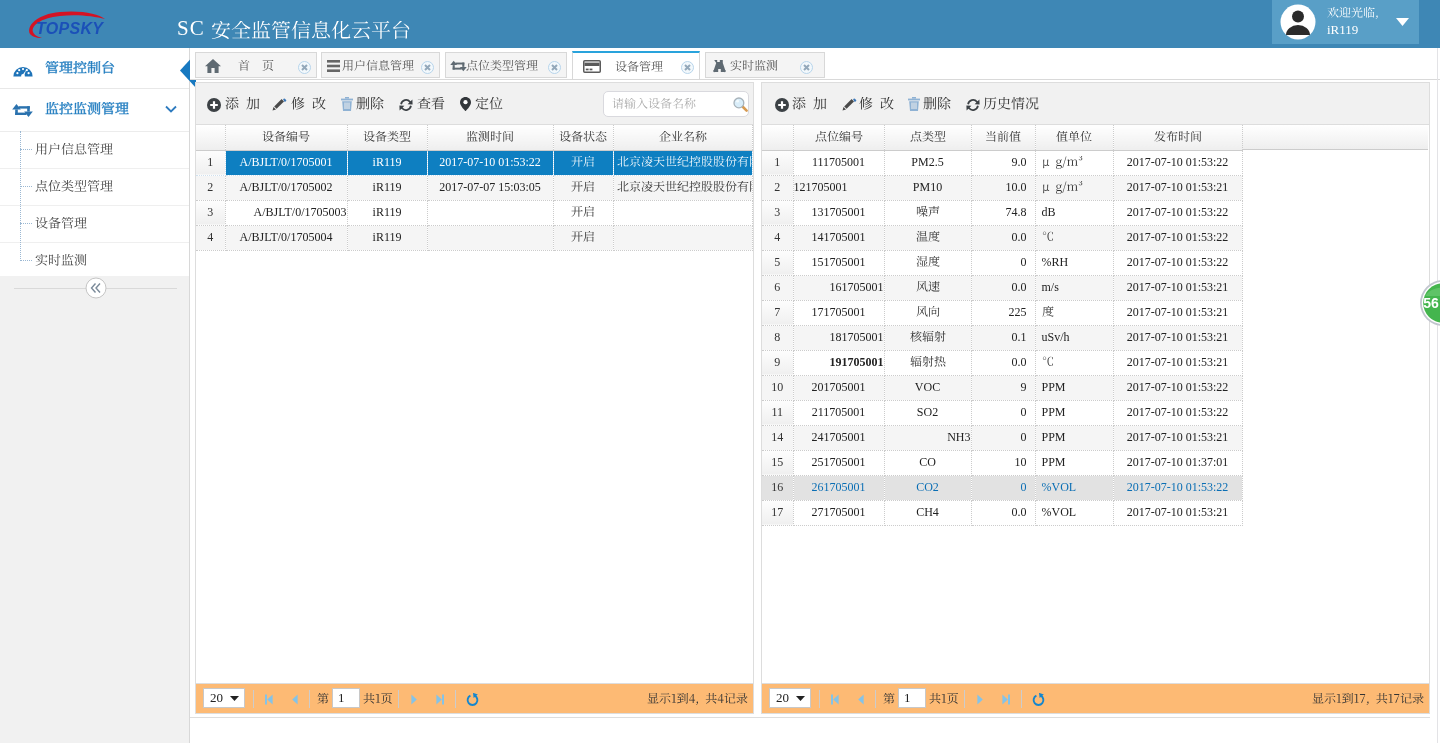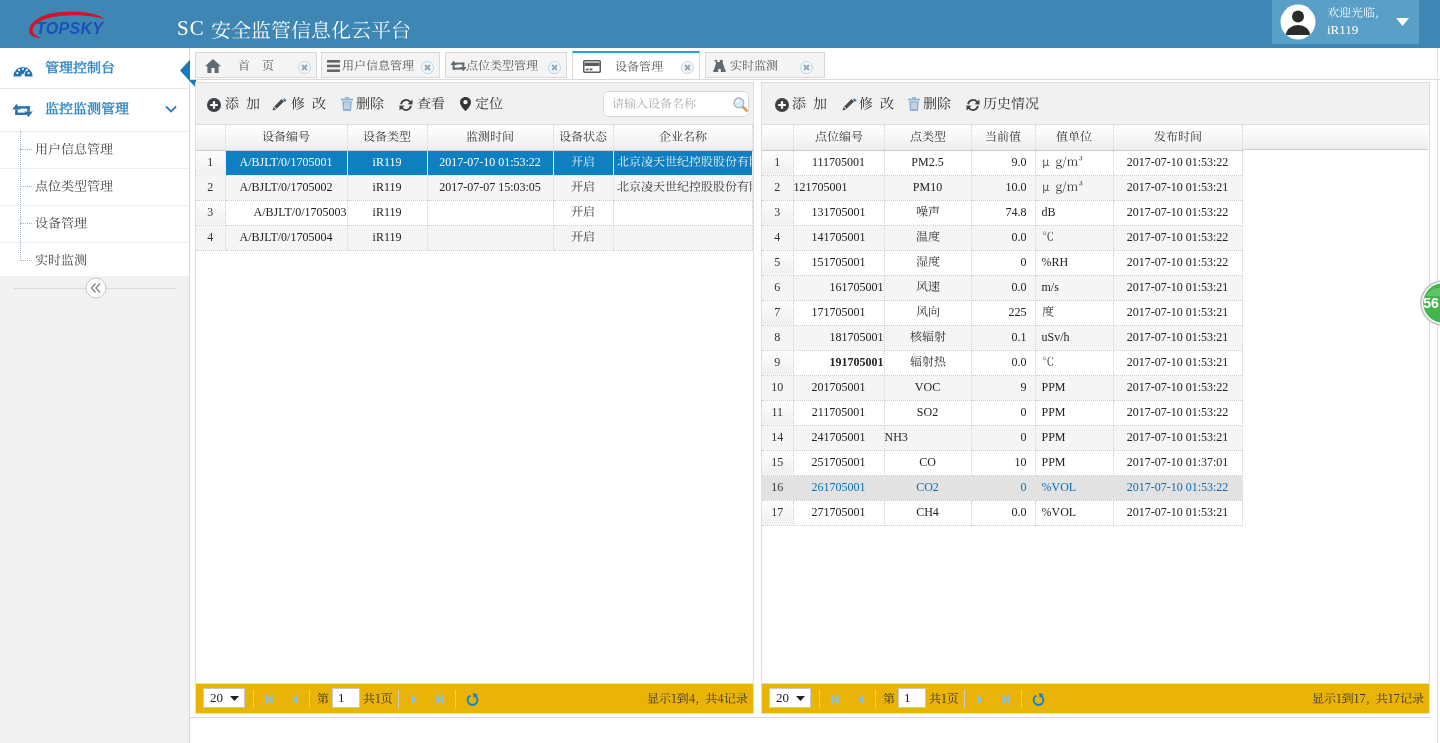--- a/index.html
+++ b/index.html
@@ -15,21 +15,21 @@
 .panel{position:absolute;background:#fff;border:1px solid #ddd}
 .tbar{position:absolute;left:0;top:0;right:0;height:42px;background:#f1f1f1;border-bottom:1px solid #ddd}
 table.grid{border-collapse:collapse;table-layout:fixed}
 table.grid td,table.grid th{height:25px;border-right:1px dotted #ccc;border-bottom:1px dotted #ccc;overflow:hidden;white-space:nowrap;font-weight:normal;padding:0}
 table.grid th{background:linear-gradient(#ffffff,#eeeeee);border-bottom:1px solid #ccc}
 td.num{background:linear-gradient(#fdfdfd,#efefef);text-align:center;color:#333}
 tr.stripe td{background:#f5f5f5}
 tr.sel td{background:#0e7fc1;color:#fff;border-right:1px dotted #cfe0ee;border-bottom:1px dotted #cfe0ee}
 tr.sel td.num{background:linear-gradient(#fdfdfd,#efefef);color:#333}
 tr.hov td{background:#e2e2e2}
-.pager{position:absolute;left:0;bottom:0;right:0;height:30px;background:#eab308;border-top:1px solid #ddd}
+.pager{position:absolute;left:0;bottom:0;right:0;height:30px;background:#fdba74;border-top:1px solid #ddd}
 .pgbox{position:absolute;top:4px;height:20px;background:#fff;border:1px solid #c8c8c8}
 </style></head><body>
 <svg width="0" height="0" style="position:absolute">
     <defs>
       <path id="g0" d="M429 843 419 836C457 803 496 743 502 694C573 642 635 791 429 843ZM864 498 815 436H428C455 490 478 541 495 579C523 577 532 586 537 597L433 628C417 583 387 511 353 436H48L57 407H340C301 323 258 240 227 189C315 164 398 137 473 110C373 29 235 -23 44 -60L49 -77C275 -49 428 2 535 85C657 36 756 -15 825 -65C903 -110 987 5 583 128C654 199 701 291 738 407H928C942 407 951 412 954 423C920 455 864 498 864 498ZM170 735 153 734C158 669 120 611 80 589C58 576 44 555 52 532C64 507 103 506 128 525C158 544 184 587 184 651H836C821 613 800 565 783 533L796 526C837 555 891 603 920 639C940 640 952 642 959 648L879 725L835 681H182C180 698 176 716 170 735ZM301 197C336 257 377 334 414 407H658C627 300 582 215 515 148C453 164 382 181 301 197Z"></path>
       <path id="g1" d="M524 784C596 634 750 496 912 410C919 435 943 458 973 464L975 478C800 554 633 666 543 796C568 799 580 803 583 815L464 845C409 698 204 487 35 387L43 372C231 464 429 635 524 784ZM66 -12 74 -41H918C932 -41 942 -36 945 -26C909 7 852 51 852 51L802 -12H531V202H817C831 202 840 207 843 218C809 248 755 288 755 288L707 232H531V421H780C794 421 805 426 807 436C774 466 723 504 723 504L677 450H209L217 421H464V232H193L201 202H464V-12Z"></path>
       <path id="g2" d="M435 826 336 837V332H347C372 332 399 347 399 355V799C424 803 433 812 435 826ZM241 742 142 753V369H153C178 369 204 383 204 391V716C230 719 239 728 241 742ZM651 579 640 571C681 526 725 451 729 389C797 332 862 485 651 579ZM880 726 835 667H599C616 707 632 748 645 789C667 789 678 798 682 809L581 838C547 682 488 518 429 411L445 403C497 465 545 547 586 637H937C951 637 961 642 963 653C932 684 880 726 880 726ZM885 44 845 -10H840V256C853 259 866 265 870 271L802 325L768 290H222L146 323V-10H44L53 -40H933C947 -40 956 -35 958 -24C931 5 885 44 885 44ZM775 261V-10H630V261ZM210 261H355V-10H210ZM568 261V-10H417V261Z"></path>
       <path id="g3" d="M447 645 437 638C462 618 487 582 491 550C553 508 606 628 447 645ZM687 805 591 842C567 767 531 695 496 650L509 639C537 657 566 681 591 710H669C694 684 716 646 720 614C770 573 822 661 719 710H933C946 710 957 715 959 726C927 757 875 797 875 797L829 740H616C628 755 639 772 649 789C670 787 682 795 687 805ZM287 805 192 843C156 739 97 639 39 579L53 568C104 602 155 651 198 710H266C289 685 310 646 311 614C360 573 414 659 308 710H489C502 710 511 715 514 726C485 755 439 792 439 792L398 740H219C229 756 239 773 248 790C270 787 282 795 287 805ZM311 397H701V287H311ZM246 459V-80H256C290 -80 311 -63 311 -58V-13H762V-61H772C794 -61 826 -47 827 -41V136C845 139 861 146 866 153L788 213L753 175H311V258H701V230H712C733 230 766 245 767 251V388C783 391 798 398 804 405L727 463L692 426H321ZM311 145H762V17H311ZM172 589 154 588C162 529 136 471 102 449C82 437 69 418 78 397C89 374 122 377 146 394C170 412 191 451 188 509H837C830 477 821 437 813 412L827 404C854 430 889 470 907 500C925 501 937 502 944 509L871 579L832 539H185C182 555 178 571 172 589Z"></path>
       <path id="g4" d="M552 849 542 842C583 803 630 736 638 682C705 632 760 779 552 849ZM826 440 784 384H381L389 354H881C894 354 903 359 906 370C876 400 826 440 826 440ZM827 576 784 521H380L388 491H881C894 491 904 496 907 507C876 537 827 576 827 576ZM884 720 837 660H312L320 630H944C957 630 967 635 970 646C938 677 884 720 884 720ZM268 559 229 574C265 641 296 713 323 787C345 786 357 795 361 805L256 838C205 645 117 449 32 325L46 315C91 360 134 415 173 477V-78H185C210 -78 237 -62 238 -56V541C255 544 265 550 268 559ZM462 -57V-2H806V-66H816C838 -66 870 -51 871 -45V212C890 215 906 223 912 230L832 292L796 252H468L398 283V-79H408C435 -79 462 -64 462 -57ZM806 222V28H462V222Z"></path>
       <path id="g5" d="M383 235 288 245V19C288 -34 306 -47 400 -47H548C749 -47 785 -37 785 -4C785 8 777 17 752 23L750 134H737C726 84 715 42 707 26C701 18 697 16 682 15C664 13 616 12 550 12H407C358 12 353 16 353 31V211C372 213 382 223 383 235ZM189 196 171 197C167 121 121 54 78 29C59 16 48 -3 57 -21C69 -40 102 -36 126 -17C164 11 211 84 189 196ZM765 203 754 195C811 146 877 61 890 -8C963 -59 1011 106 765 203ZM453 254 442 245C486 209 537 143 542 88C604 41 654 179 453 254ZM281 264V301H719V246H728C750 246 783 262 784 268V689C804 693 820 700 827 708L746 771L709 730H467C489 753 515 779 533 800C554 799 568 807 572 820L460 846C451 813 436 764 425 730H287L217 763V241H227C256 241 281 256 281 264ZM719 330H281V436H719ZM719 599H281V700H719ZM719 569V466H281V569Z"></path>
@@ -899,21 +899,21 @@
             <td class="num">11</td>
             <td style="text-align:center;">211705001</td>
             <td style="text-align:center">SO2</td>
             <td style="text-align:right;padding-right:8px;">0</td>
             <td style="text-align:left;padding-left:6px">PPM</td>
             <td style="text-align:center;">2017-07-10 01:53:22</td>
           </tr>
           <tr class="stripe">
             <td class="num">14</td>
             <td style="text-align:center;">241705001</td>
-            <td style="text-align:left">NH3</td>
+            <td style="text-align:right">NH3</td>
             <td style="text-align:right;padding-right:8px;">0</td>
             <td style="text-align:left;padding-left:6px">PPM</td>
             <td style="text-align:center;">2017-07-10 01:53:21</td>
           </tr>
           <tr>
             <td class="num">15</td>
             <td style="text-align:center;">251705001</td>
             <td style="text-align:center">CO</td>
             <td style="text-align:right;padding-right:8px;">10</td>
             <td style="text-align:left;padding-left:6px">PPM</td>

